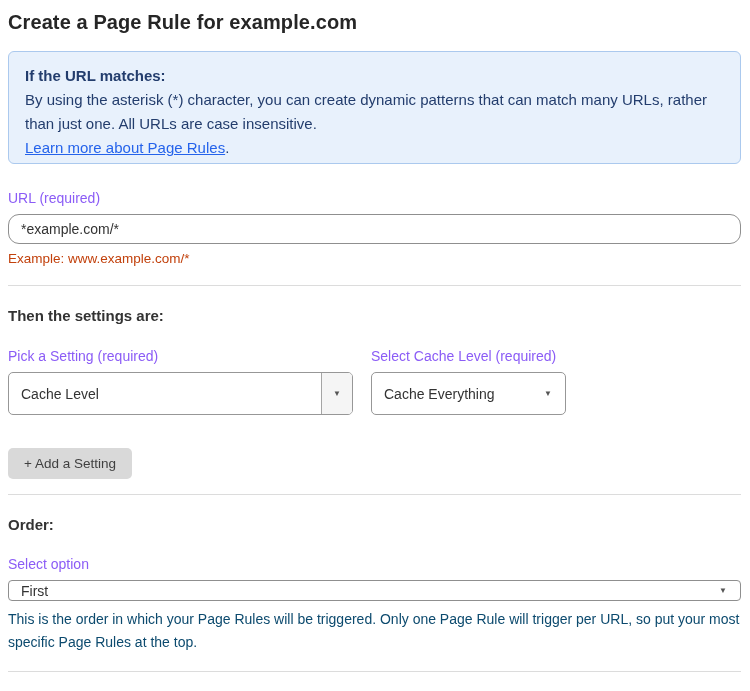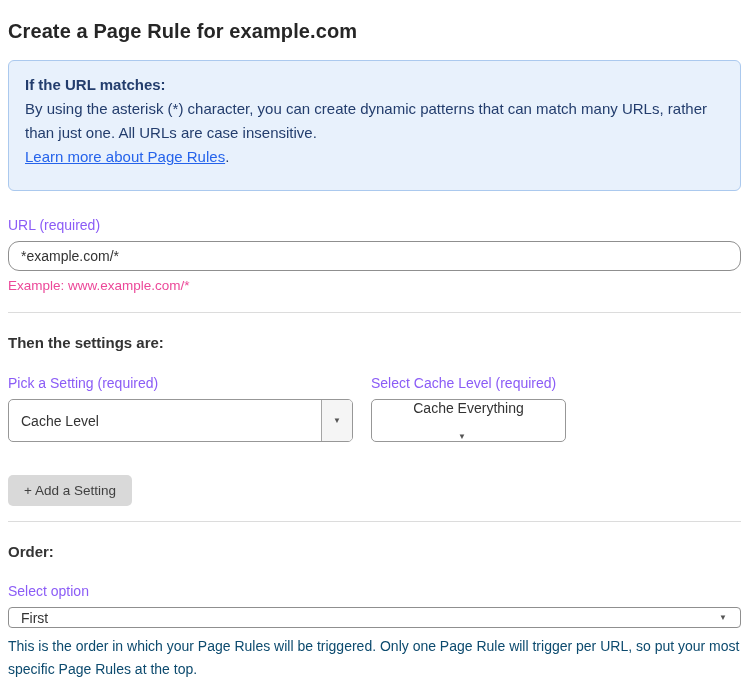--- a/index.html
+++ b/index.html
@@ -9,30 +9,30 @@
     height: 691px;
     font-family: "Liberation Sans", "DejaVu Sans", sans-serif;
     color: #333;
     padding: 6px 9px 0 8px;
     overflow: hidden;
   }
   .page-title {
     font-size: 20px;
     font-weight: bold;
     color: #262626;
-    margin-top: 14px;
+    margin-top: 5px;
     letter-spacing: 0.1px;
   }
   
   .info-box {
     margin-top: 17px;
     background: var(--info-bg, #e8f1fc);
     border: 1px solid var(--info-border, #abc9ee);
     border-radius: 6px;
-    padding: 12px 16px 21px 16px;
+    padding: 12px 16px 3px 16px;
     color: var(--info-text, #233d6d);
     font-size: 15px;
     line-height: 24px;
   }
   .info-heading { font-weight: bold; }
   .info-link {
     color: var(--link, #2563eb);
     text-decoration: underline;
     cursor: pointer;
     text-align: center;
@@ -52,21 +52,21 @@
     border-radius: 11px;
     padding: 0 12px;
     font-family: "Liberation Sans", "DejaVu Sans", sans-serif;
     font-size: 14px;
     color: #333;
     background: #fff;
     outline: none;
   }
   .helper-text {
     font-size: 13.5px;
-    color: #ec4899;
+    color: #c2410c;
     margin-top: 7px;
   }
   .divider {
     border: none;
     border-top: 1px solid #dcdcdc;
     margin-top: 19px;
   }
   .section-heading {
     font-size: 15px;
     font-weight: bold;
@@ -107,21 +107,21 @@
     width: 31px;
     height: 100%;
     padding: 0;
     display: flex;
     align-items: center;
     justify-content: center;
     background: #f5f5f5;
     border-left: 1px solid #a5a5a5;
   }
   .dropdown.setting-picker { width: 345px; }
-  .dropdown.cache-picker { width: 195px; flex-direction: column; }
+  .dropdown.cache-picker { width: 195px; }
   .dropdown.full { width: 100%; height: 21px; border-radius: 4px; border-color: #8f8f8f; }
   
   .btn {
     display: inline-flex;
     align-items: center;
     justify-content: center;
     height: 31px;
     border: none;
     border-radius: 5px;
     padding: 0 16px;

